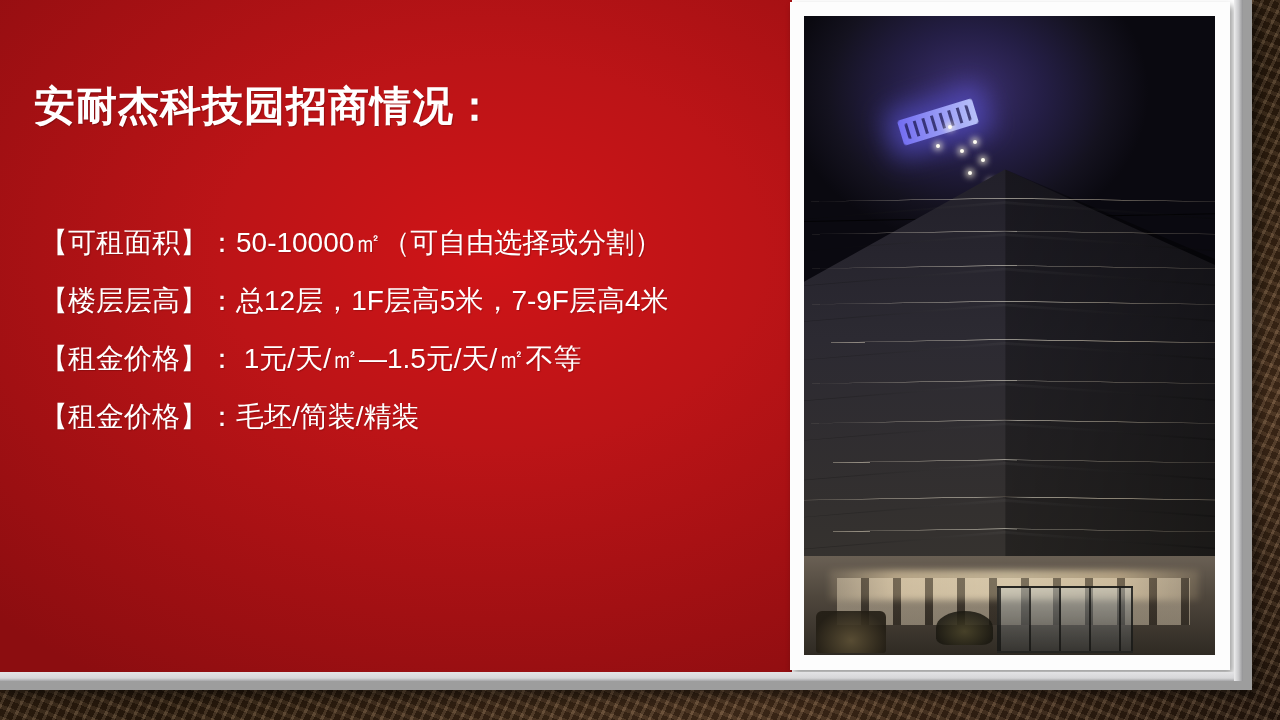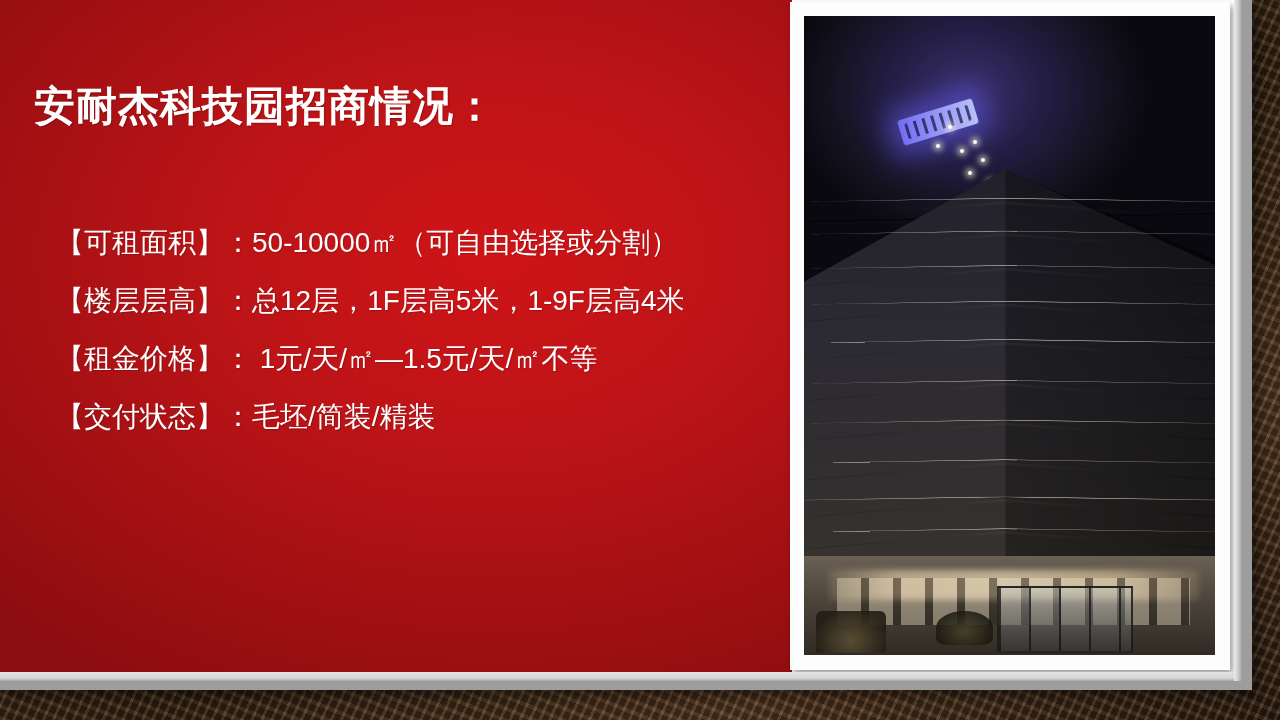--- a/index.html
+++ b/index.html
@@ -99,21 +99,20 @@
     letter-spacing: .5px;
     white-space: nowrap;
     text-shadow: 1px 1px 1px rgba(0,0,0,.2);
   }
 
   .bullet-list {
     position: absolute;
     left: 40px;
     top: 214px;
     width: 752px;
-    margin-left: 16px;
   }
   .bullet-line {
     font-size: 28px;
     font-weight: normal;
     line-height: 58px;
     white-space: nowrap;
     text-shadow: 1px 1px 1px rgba(0,0,0,.18);
   }
   .bullet-line.indented {
     padding-left: 218px;
@@ -326,23 +325,23 @@
 
     <div class="red-panel"></div>
 
     <div class="text-block">
 
       <div class="slide-title">安耐杰科技园招商情况：</div>
 
 
       <div class="bullet-list">
         <div class="bullet-line">【可租面积】：50-10000㎡（可自由选择或分割）</div>
-        <div class="bullet-line">【楼层层高】：总12层，1F层高5米，1-9F层高4米</div>
+        <div class="bullet-line">【楼层层高】：总12层，1F层高5米，7-9F层高4米</div>
         <div class="bullet-line">【租金价格】： 1元/天/㎡—1.5元/天/㎡不等</div>
-        <div class="bullet-line">【交付状态】：毛坯/简装/精装</div>
+        <div class="bullet-line">【租金价格】：毛坯/简装/精装</div>
       </div>
     </div>
 
     <div class="photo-frame">
       <div class="photo">
 
         <div class="sky"></div>
         <div class="powerline"></div>
         <div class="roof-sign"></div>
 

